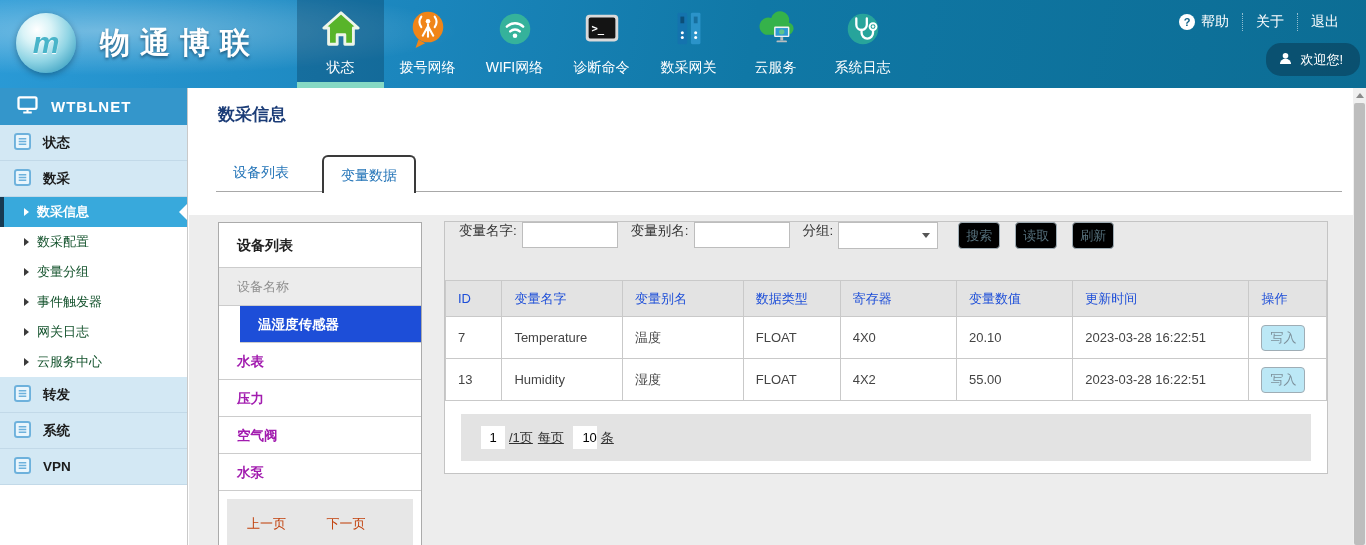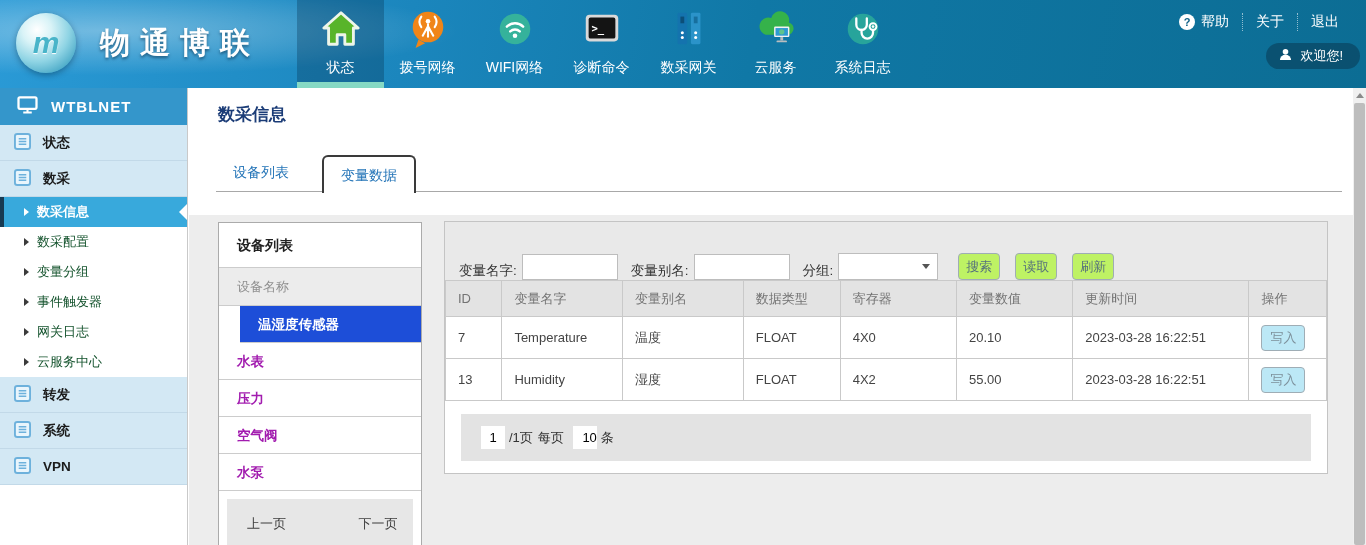--- a/index.html
+++ b/index.html
@@ -23,21 +23,21 @@
   .nav-item svg { width:42px; height:42px; }
   .nav-label { margin-top:5px; color:#fff; font-size:14px; }
   .nav-item.active { background:rgba(4,44,72,.30); }
   .nav-item.active::after { content:""; position:absolute; bottom:0; left:0; right:0; height:6px; background:#86d9c4; }
 
   .hdr-links { position:absolute; top:13px; right:14px; display:flex; align-items:center; }
   .hdr-link { display:flex; align-items:center; gap:6px; color:#fff; font-size:14px; padding:0 13px; cursor:pointer; }
   .hdr-link + .hdr-link { border-left:1px dotted rgba(255,255,255,.55); }
   .q-icon { width:16px; height:16px; border-radius:50%; background:#fff; color:#0d5f86; font-size:11px; font-weight:bold;
     display:flex; align-items:center; justify-content:center; }
-  .welcome { position:absolute; top:43px; right:6px; height:26px; padding:0 17px 0 13px; border-radius:15px;
+  .welcome { position:absolute; top:43px; right:6px; height:33px; padding:0 17px 0 13px; border-radius:15px;
     background:rgba(8,52,76,.5); color:#fff; font-size:13px; display:flex; align-items:center; gap:8px; cursor:pointer; }
 
   
   .sidebar { position:absolute; top:88px; left:0; width:188px; bottom:0; background:#fff; border-right:1px solid #c9c9c9; overflow:hidden; }
   .side-brand { height:37px; background:#3496cb; color:#fff; font-weight:bold; font-size:15px; letter-spacing:1px;
     display:flex; align-items:center; gap:13px; padding-left:17px; }
   .side-group { height:36px; background:#d3e8f4; border-bottom:1px solid #c2d9e8; display:flex; align-items:center; gap:12px;
     padding-left:14px; font-weight:bold; font-size:13.5px; color:#1b1b1b; cursor:pointer; }
   .side-sub { height:30px; background:#fff; display:flex; align-items:center; padding-left:24px; font-size:13px; color:#14532d; cursor:pointer; position:relative; }
   .tri { width:0; height:0; border-top:4px solid transparent; border-bottom:4px solid transparent; border-left:5px solid #3a3a3a; margin-right:8px; }
@@ -55,41 +55,41 @@
     margin-left:16px; position:relative; top:2px; z-index:2; }
   .workspace { position:absolute; top:127px; left:0; right:0; bottom:0; background:#ededed; }
 
   
   .device-panel { position:absolute; left:29px; top:7px; width:204px; background:#fff; border:1px solid #ababab; }
   .dp-header { height:45px; line-height:45px; padding-left:18px; font-size:14px; font-weight:bold; color:#222; border-bottom:1px solid #ccc; }
   .dp-namecol { height:38px; line-height:38px; padding-left:18px; font-size:13px; color:#8f8f8f; background:#ececec; border-bottom:1px solid #ccc; }
   .dp-item { height:37px; line-height:37px; padding-left:18px; font-size:13.5px; font-weight:bold; color:#a21caf; border-bottom:1px solid #ccc; cursor:pointer; }
   .dp-item.selected { background:#1d4ed8; color:#fff;margin-left:21px; }
   .dp-footer { margin:8px; background:#e7e7e7; height:72px; padding:15px 0 0 20px; }
-  .dp-footer a { color:#404040; font-size:13px; text-decoration:none; cursor:pointer; }
-  .dp-footer a + a { margin-left:68px;text-align:right; }
+  .dp-footer a { color:#c2410c; font-size:13px; text-decoration:none; cursor:pointer; }
+  .dp-footer a + a { margin-left:36px;text-align:right; }
 
   
   .data-panel { position:absolute; left:255px; top:6px; width:884px; background:#fff; border:1px solid #c4c4c4; padding-bottom:12px; }
-  .search-row { height:58px; background:#e9e9e9; display:flex; align-items:flex-end; padding-left:14px; font-size:13.5px; color:#333; }
+  .search-row { height:58px; background:#e9e9e9; display:flex; align-items:flex-start; padding-left:14px; font-size:13.5px; color:#333; }
   .search-row label { margin-right:5px; }
   .search-row input[type=text] { width:96px; height:26px; border:1px solid #bdbdbd; background:#fff; margin-right:13px; padding:0 5px; font-size:13px; }
   .sel-wrap { position:relative; margin-right:20px; }
   .sel-wrap select { width:100px; height:27px; border:1px solid #bdbdbd; background:#fff; -webkit-appearance:none; appearance:none; padding:0 5px; font-size:13px; }
   .sel-caret { position:absolute; right:8px; top:11px; width:0; height:0; border-left:4px solid transparent; border-right:4px solid transparent; border-top:5px solid #555; pointer-events:none; }
-  .btn { height:27px; padding:0 7px; background:#bef264; border:1px solid #9fadb5; border-radius:4px; color:#55707c; font-size:13px; cursor:pointer; margin-right:15px; }
+  .btn { height:27px; padding:0 7px; background:#000000; border:1px solid #9fadb5; border-radius:4px; color:#55707c; font-size:13px; cursor:pointer; margin-right:15px; }
 
   table.vars { width:100%; border-collapse:collapse; }
-  table.vars th { background:#e3e3e3; height:36px; font-weight:normal; font-size:13px; color:#737373; text-align:left; padding-left:12px; border:1px solid #c9c9c9; }
+  table.vars th { background:#e3e3e3; height:36px; font-weight:normal; font-size:13px; color:#1d4ed8; text-align:left; padding-left:12px; border:1px solid #c9c9c9; }
   table.vars td { height:42px; font-size:13px; color:#444; padding-left:12px; border:1px solid #c9c9c9; background:#fff; }
   .write-btn { width:44px; height:26px; background:#bce8f6; border:1px solid #9fadb5; border-radius:4px; color:#7d909b; font-size:13px; cursor:pointer; }
 
   .pagebar { margin:13px 16px 0 16px; background:#e3e3e3; height:47px; display:flex; align-items:center; padding-left:20px; font-size:13px; color:#333; }
   .pagebar input { width:24px; height:23px; border:none; background:#fff; text-align:center; font-size:13px; margin-right:4px; }
-  .pagebar .lbl { margin-right:5px; }
+  .pagebar .lbl { margin-right:5px;text-decoration:underline; }
   .pagebar input.pp { margin-left:4px;text-align:right; }
 
   
   .scrollbar { position:absolute; top:88px; right:0; width:13px; bottom:0; background:#f0f0f0; z-index:20; }
   .sb-arrow { height:15px; display:flex; align-items:center; justify-content:center; background:#f0f0f0; }
   .sb-arrow::after { content:""; width:0; height:0; border-left:4px solid transparent; border-right:4px solid transparent; border-bottom:5px solid #8a8a8a; }
   .sb-thumb { position:absolute; top:15px; bottom:0; left:1px; right:1px; background:#bdbdbd; border-radius:2px; }
 </style>
 </head>
 <body>

